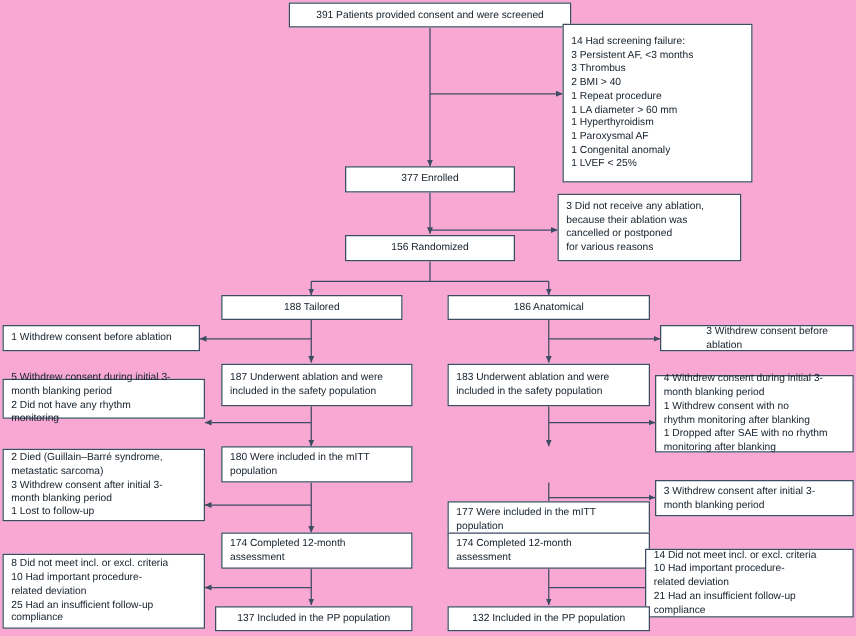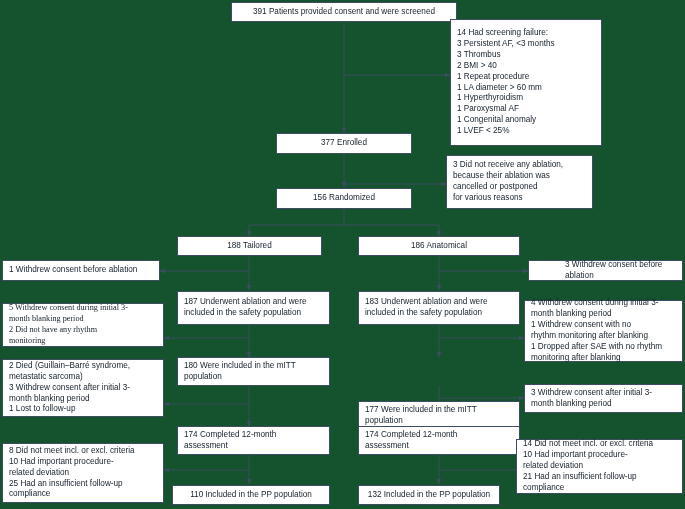--- a/index.html
+++ b/index.html
@@ -6,21 +6,21 @@
   body{
     font-family:"Liberation Sans", sans-serif;
     color:#1a1a1a;
     -webkit-font-smoothing:antialiased;
   }
   #diagram{
     position:relative;
     width:685px;
     height:509px;
     overflow:hidden;
-    background:#14532d;
+    background:#f9a8d4;
   }
   #edges{
     position:absolute;
     left:0;top:0;
     width:685px;height:509px;
     pointer-events:none;
   }
   .node{
     position:absolute;
     box-sizing:border-box;
@@ -123,21 +123,21 @@
   <div class="node" style="left:2px;top:260px;width:158px;height:21px;">1 Withdrew consent before ablation</div>
 
   <div class="node" style="left:528px;top:260px;width:155px;height:21px;padding-left:36px;">3 Withdrew consent before ablation</div>
 
   <div class="node" style="left:177px;top:291px;width:153px;height:34px;">187 Underwent ablation and were
 included in the safety population</div>
 
   <div class="node" style="left:358px;top:291px;width:162px;height:34px;">183 Underwent ablation and were
 included in the safety population</div>
 
-  <div class="node" style="left:2px;top:303px;width:162px;height:44px;font-family:Liberation Serif, serif;">5 Withdrew consent during initial 3-
+  <div class="node" style="left:2px;top:303px;width:162px;height:32px;">5 Withdrew consent during initial 3-
 month blanking period
 2 Did not have any rhythm
 monitoring</div>
 
   <div class="node" style="left:524px;top:300px;width:159px;height:62px;">4 Withdrew consent during initial 3-
 month blanking period
 1 Withdrew consent with no
 rhythm monitoring after blanking
 1 Dropped after SAE with no rhythm
 monitoring after blanking</div>
@@ -168,17 +168,17 @@
 related deviation
 25 Had an insufficient follow-up
 compliance</div>
 
   <div class="node" style="left:516px;top:439px;width:167px;height:55px;">14 Did not meet incl. or excl. criteria
 10 Had important procedure-
 related deviation
 21 Had an insufficient follow-up
 compliance</div>
 
-  <div class="node center" style="left:172px;top:485px;width:158px;height:20px;">110 Included in the PP population</div>
+  <div class="node center" style="left:172px;top:485px;width:158px;height:20px;">137 Included in the PP population</div>
 
-  <div class="node center" style="left:358px;top:485px;width:142px;height:20px;">132 Included in the PP population</div>
+  <div class="node center" style="left:358px;top:485px;width:162px;height:20px;">132 Included in the PP population</div>
 
 </div>
 
 </body></html>

